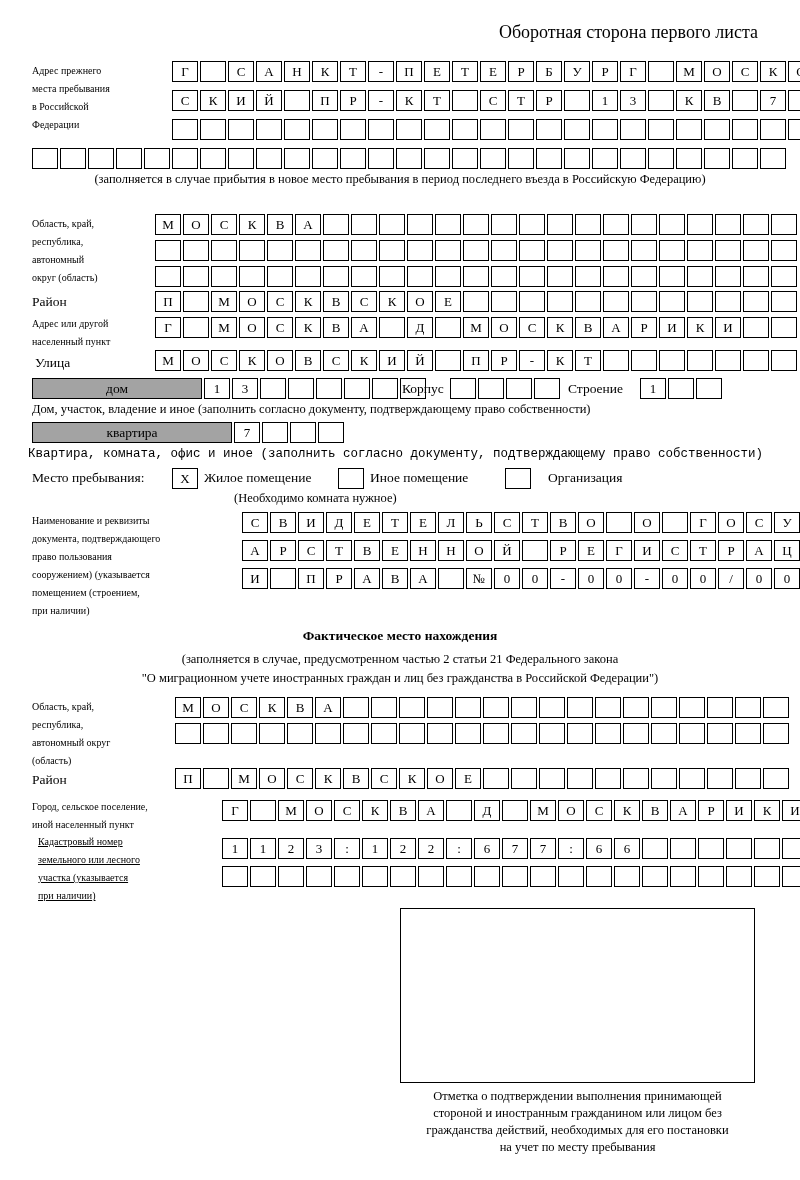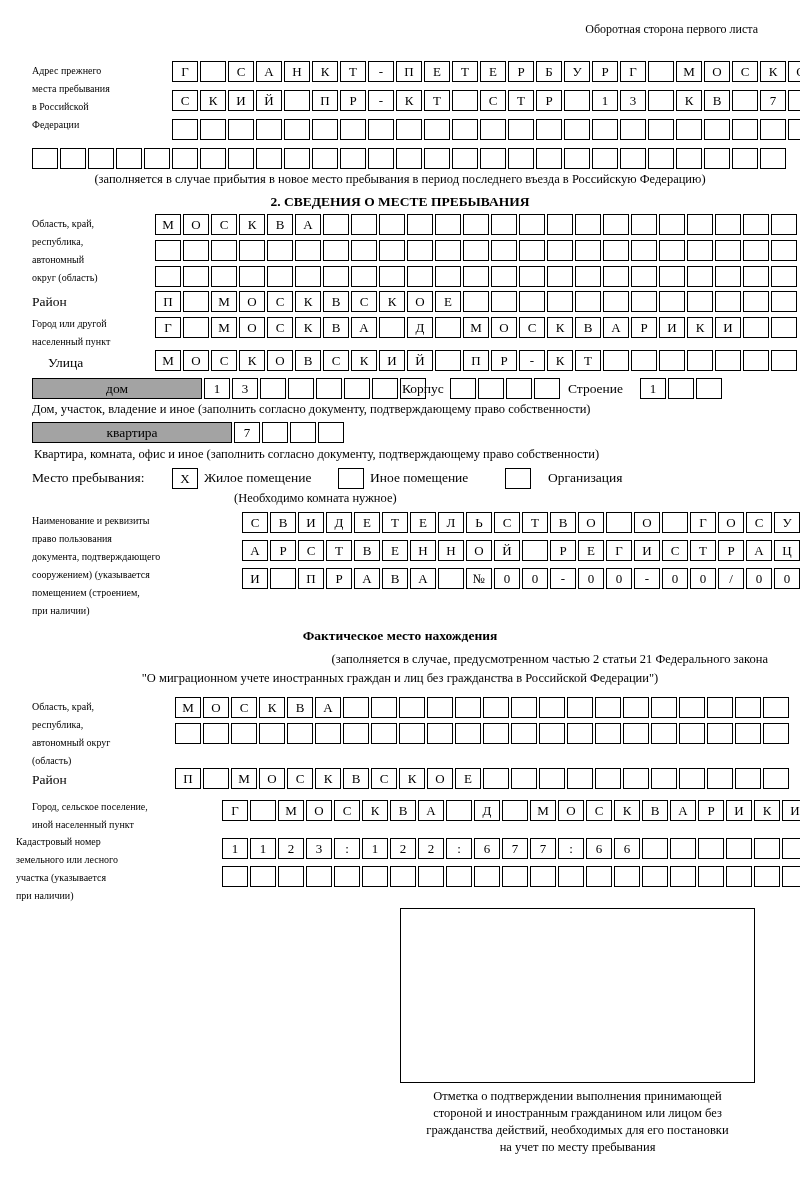--- a/index.html
+++ b/index.html
@@ -19,21 +19,21 @@
     position: relative;
     width: 800px;
     height: 1180px;
     box-sizing: border-box;
     padding: 0;
   }
   .hdr-right {
     position: absolute;
     top: 22px;
     right: 42px;
-    font-size: 12px;
+    font-size: 18px;
   }
   .cells {
     display: flex;
   }
   .cell {
     width: 26px;
     height: 21px;
     border: 1px solid #000;
     margin-right: 2px;
     box-sizing: border-box;
@@ -194,21 +194,20 @@
       <div class="cell"></div>
       <div class="cell"></div>
       <div class="cell"></div>
       <div class="cell"></div>
       <div class="cell"></div>
       <div class="cell"></div>
     </div>
 
   <div class="abs note center" style="left:32px; top:172px; width:736px;">(заполняется в случае прибытия в новое место пребывания в период последнего въезда в Российскую Федерацию)</div>
 
-  <div class="abs sec-title center" style="left:32px; top:194px; width:736px;">2. СВЕДЕНИЯ О МЕСТЕ ПРЕБЫВАНИЯ</div>
 
   <div class="abs lbl-block" style="left:32px; top:215px; width:150px;">
     <div>Область, край,</div>
     <div>республика,</div>
     <div>автономный</div>
     <div>округ (область)</div>
   </div>
   <div class="abs cells" id="s2-reg0" style="left:155px; top:214px;">
       <div class="cell">М</div>
       <div class="cell">О</div>
@@ -306,21 +305,21 @@
       <div class="cell"></div>
       <div class="cell"></div>
       <div class="cell"></div>
       <div class="cell"></div>
       <div class="cell"></div>
       <div class="cell"></div>
       <div class="cell"></div>
     </div>
 
   <div class="abs lbl-block" style="left:32px; top:315px; width:150px;">
-    <div>Город или другой</div>
+    <div>Адрес или другой</div>
     <div>населенный пункт</div>
   </div>
   <div class="abs cells" id="s2-city" style="left:155px; top:317px;">
       <div class="cell">Г</div>
       <div class="cell"></div>
       <div class="cell">М</div>
       <div class="cell">О</div>
       <div class="cell">С</div>
       <div class="cell">К</div>
       <div class="cell">В</div>
@@ -335,21 +334,21 @@
       <div class="cell">В</div>
       <div class="cell">А</div>
       <div class="cell">Р</div>
       <div class="cell">И</div>
       <div class="cell">К</div>
       <div class="cell">И</div>
       <div class="cell"></div>
       <div class="cell"></div>
     </div>
 
-  <div class="abs label" style="left:48px; top:355px;font-family:Liberation Serif, serif;">Улица</div>
+  <div class="abs label" style="left:35px; top:355px;font-family:Liberation Serif, serif;">Улица</div>
   <div class="abs cells" id="s2-street" style="left:155px; top:350px;">
       <div class="cell">М</div>
       <div class="cell">О</div>
       <div class="cell">С</div>
       <div class="cell">К</div>
       <div class="cell">О</div>
       <div class="cell">В</div>
       <div class="cell">С</div>
       <div class="cell">К</div>
       <div class="cell">И</div>
@@ -396,35 +395,35 @@
 
   <div class="abs boxline" style="left:32px; top:422px; width:200px; height:21px;">квартира</div>
 
   <div class="abs note" style="left:32px; top:402px;">Дом, участок, владение и иное (заполнить согласно документу, подтверждающему право собственности)</div>
   <div class="abs cells" id="s2-flat" style="left:234px; top:422px;">
       <div class="cell">7</div>
       <div class="cell"></div>
       <div class="cell"></div>
       <div class="cell"></div>
     </div>
-  <div class="abs note" style="left:34px; top:447px;">Квартира, комната, офис и иное (заполнить согласно документу, подтверждающему право собственности)</div>
+  <div class="abs note" style="left:28px; top:447px;font-family:Liberation Mono, monospace;">Квартира, комната, офис и иное (заполнить согласно документу, подтверждающему право собственности)</div>
 
   <div class="abs label" style="left:32px; top:470px;">Место пребывания:</div>
   <div class="abs cell" style="left:172px; top:468px; position:absolute;">X</div>
   <div class="abs label" style="left:204px; top:470px;">Жилое помещение</div>
   <div class="abs cell" style="left:338px; top:468px; position:absolute;"></div>
   <div class="abs label" style="left:370px; top:470px;">Иное помещение</div>
   <div class="abs cell" style="left:505px; top:468px; position:absolute;"></div>
   <div class="abs label" style="left:548px; top:470px;">Организация</div>
   <div class="abs note" style="left:234px; top:491px;">(Необходимо комната нужное)</div>
 
   <div class="abs lbl-block" style="left:32px; top:512px; width:210px;">
     <div>Наименование и реквизиты</div>
+    <div>документа, подтверждающего</div>
     <div>право пользования</div>
-    <div>документа, подтверждающего</div>
     <div>сооружением) (указывается</div>
     <div>помещением (строением,</div>
     <div>при наличии)</div>
   </div>
   <div class="abs cells" id="s2-doc0" style="left:242px; top:512px;">
       <div class="cell">С</div>
       <div class="cell">В</div>
       <div class="cell">И</div>
       <div class="cell">Д</div>
       <div class="cell">Е</div>
@@ -483,21 +482,21 @@
       <div class="cell">0</div>
       <div class="cell">-</div>
       <div class="cell">0</div>
       <div class="cell">0</div>
       <div class="cell">/</div>
       <div class="cell">0</div>
       <div class="cell">0</div>
     </div>
 
   <div class="abs sec-title center" style="left:32px; top:628px; width:736px;">Фактическое место нахождения</div>
-  <div class="abs note center" style="left:32px; top:652px; width:736px;text-align:right;">(заполняется в случае, предусмотренном частью 2 статьи 21 Федерального закона</div>
+  <div class="abs note center" style="left:32px; top:652px; width:736px;">(заполняется в случае, предусмотренном частью 2 статьи 21 Федерального закона</div>
   <div class="abs note center" style="left:32px; top:671px; width:736px;">"О миграционном учете иностранных граждан и лиц без гражданства в Российской Федерации")</div>
 
   <div class="abs lbl-block" style="left:32px; top:698px; width:170px;">
     <div>Область, край,</div>
     <div>республика,</div>
     <div>автономный округ</div>
     <div>(область)</div>
   </div>
   <div class="abs cells" id="al-reg0" style="left:175px; top:697px;">
       <div class="cell">М</div>
@@ -595,21 +594,21 @@
       <div class="cell">С</div>
       <div class="cell">К</div>
       <div class="cell">В</div>
       <div class="cell">А</div>
       <div class="cell">Р</div>
       <div class="cell">И</div>
       <div class="cell">К</div>
       <div class="cell">И</div>
     </div>
 
-  <div class="abs lbl-block" style="left:16px; top:833px; width:190px;">
+  <div class="abs lbl-block" style="left:38px; top:833px; width:190px;text-decoration:underline;">
     <div>Кадастровый номер</div>
     <div>земельного или лесного</div>
     <div>участка (указывается</div>
     <div>при наличии)</div>
   </div>
   <div class="abs cells" id="al-cad0" style="left:222px; top:838px;">
       <div class="cell">1</div>
       <div class="cell">1</div>
       <div class="cell">2</div>
       <div class="cell">3</div>

